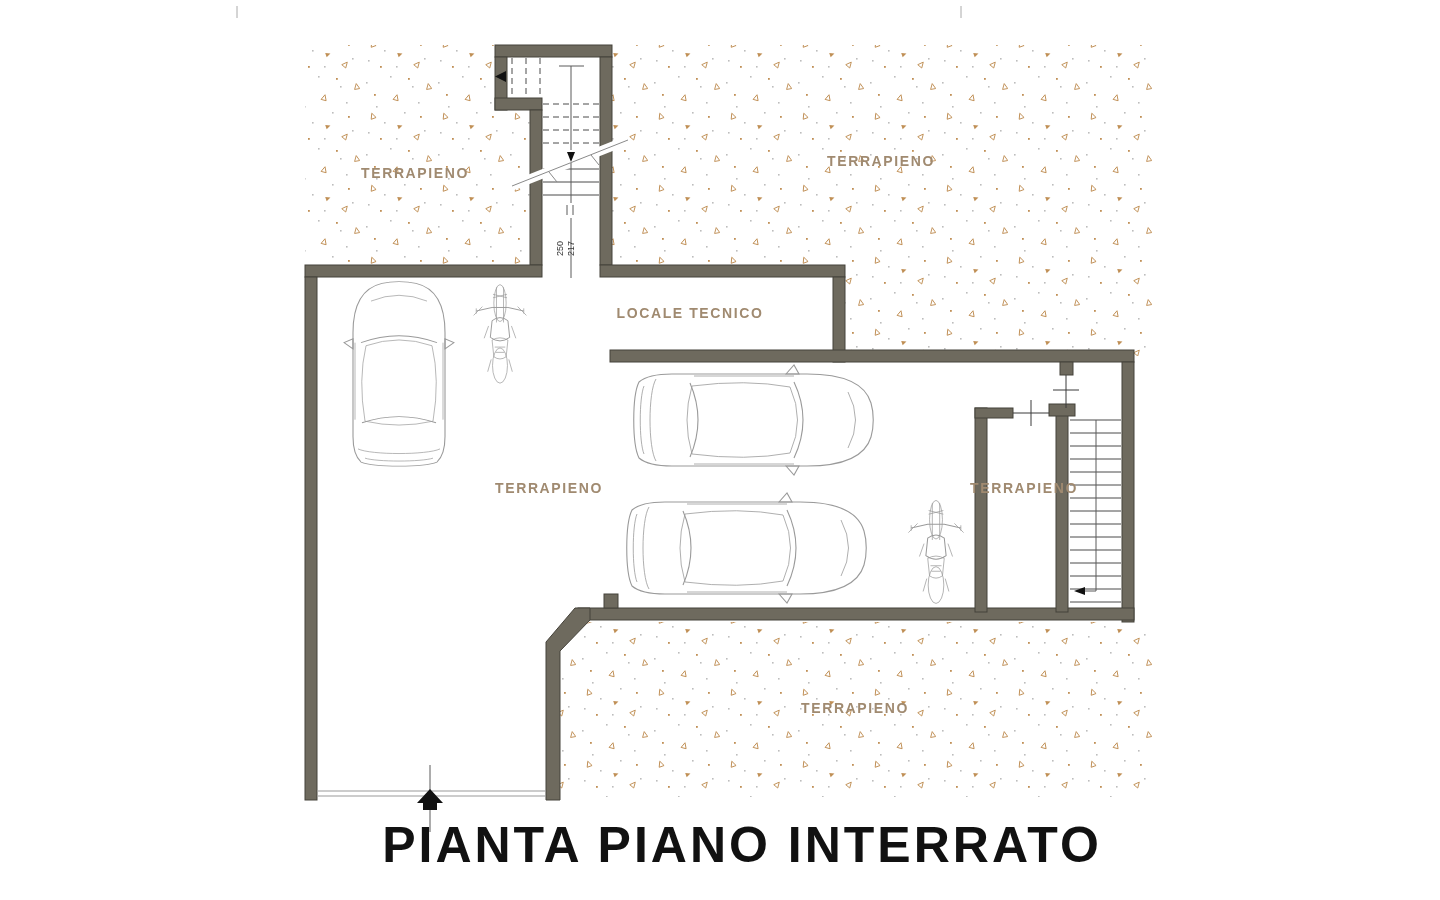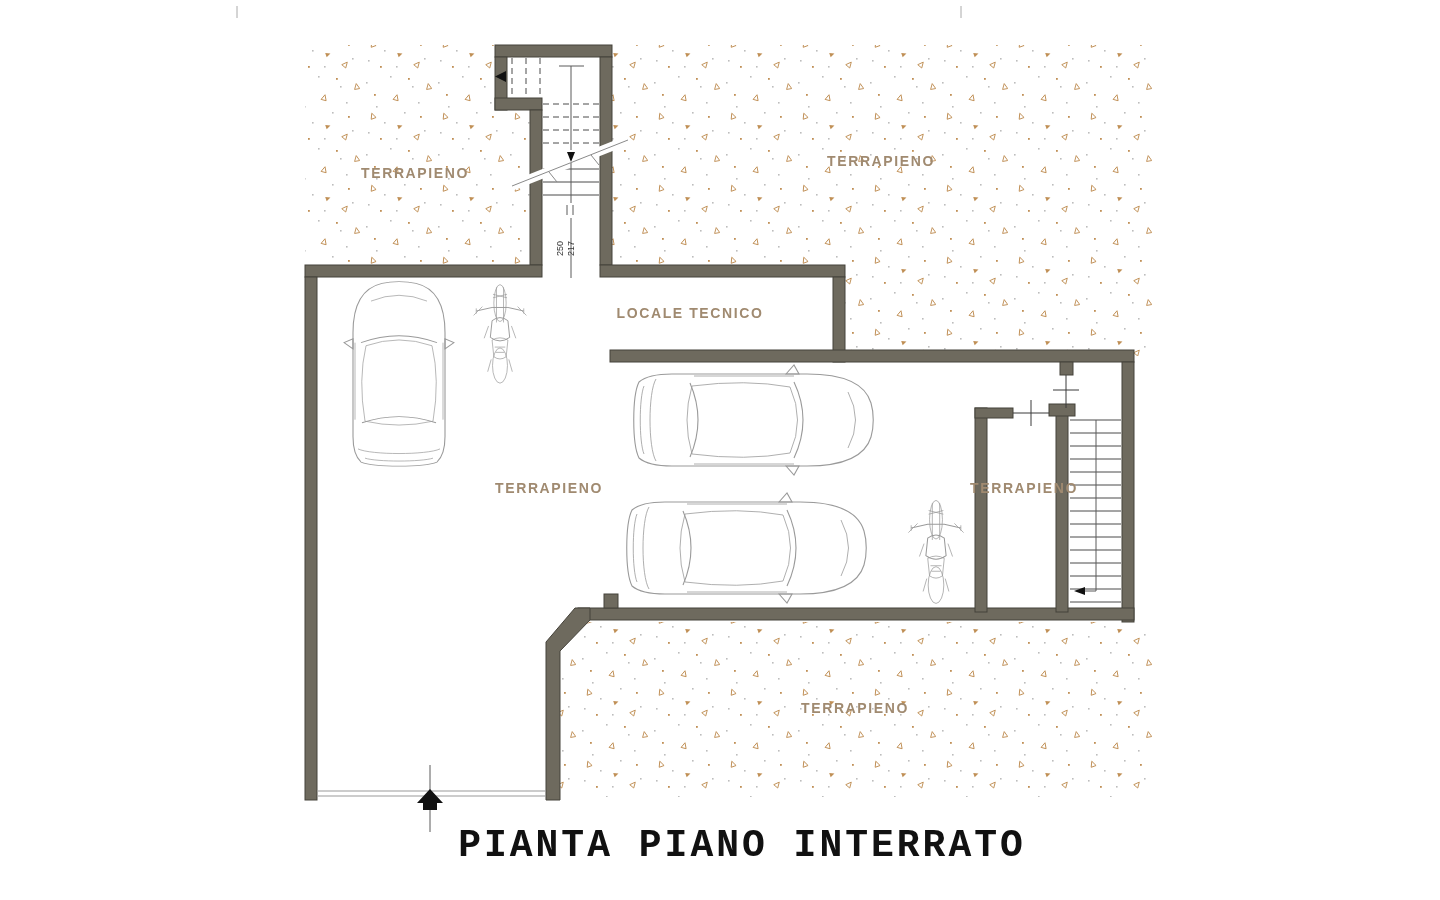--- a/index.html
+++ b/index.html
@@ -18,21 +18,21 @@
   .thin2{stroke:var(--line-gray);stroke-width:0.8;fill:none;}
   .door{stroke:#3a3a3a;stroke-width:1;fill:none;}
   .blk{fill:#111;}
   .brk{stroke:#8a8a8a;stroke-width:1;fill:none;}
   .sg{fill:var(--stipple-gray);}
   .st{fill:var(--stipple-tan);}
   .stri{stroke:var(--stipple-tan);fill:none;stroke-width:0.9;}
   .room-label{position:absolute;transform:translate(-50%,-50%);color:var(--label);
     font-size:14px;font-weight:bold;letter-spacing:1.6px;white-space:nowrap;}
   .plan-title{position:absolute;transform:translate(-50%,-50%);color:var(--title);
-    font-size:38px;font-weight:600;letter-spacing:3px;white-space:nowrap;font-family:Liberation Mono, monospace;}
+    font-size:50px;font-weight:600;letter-spacing:3px;white-space:nowrap;}
   .dim-text{font-size:9px;fill:#333;font-family:"Liberation Sans",sans-serif;}
 </style>
 </head>
 <body>
 
 <div class="canvas">
 
 <svg width="1440" height="900" viewBox="0 0 1440 900">
   <defs>
 

